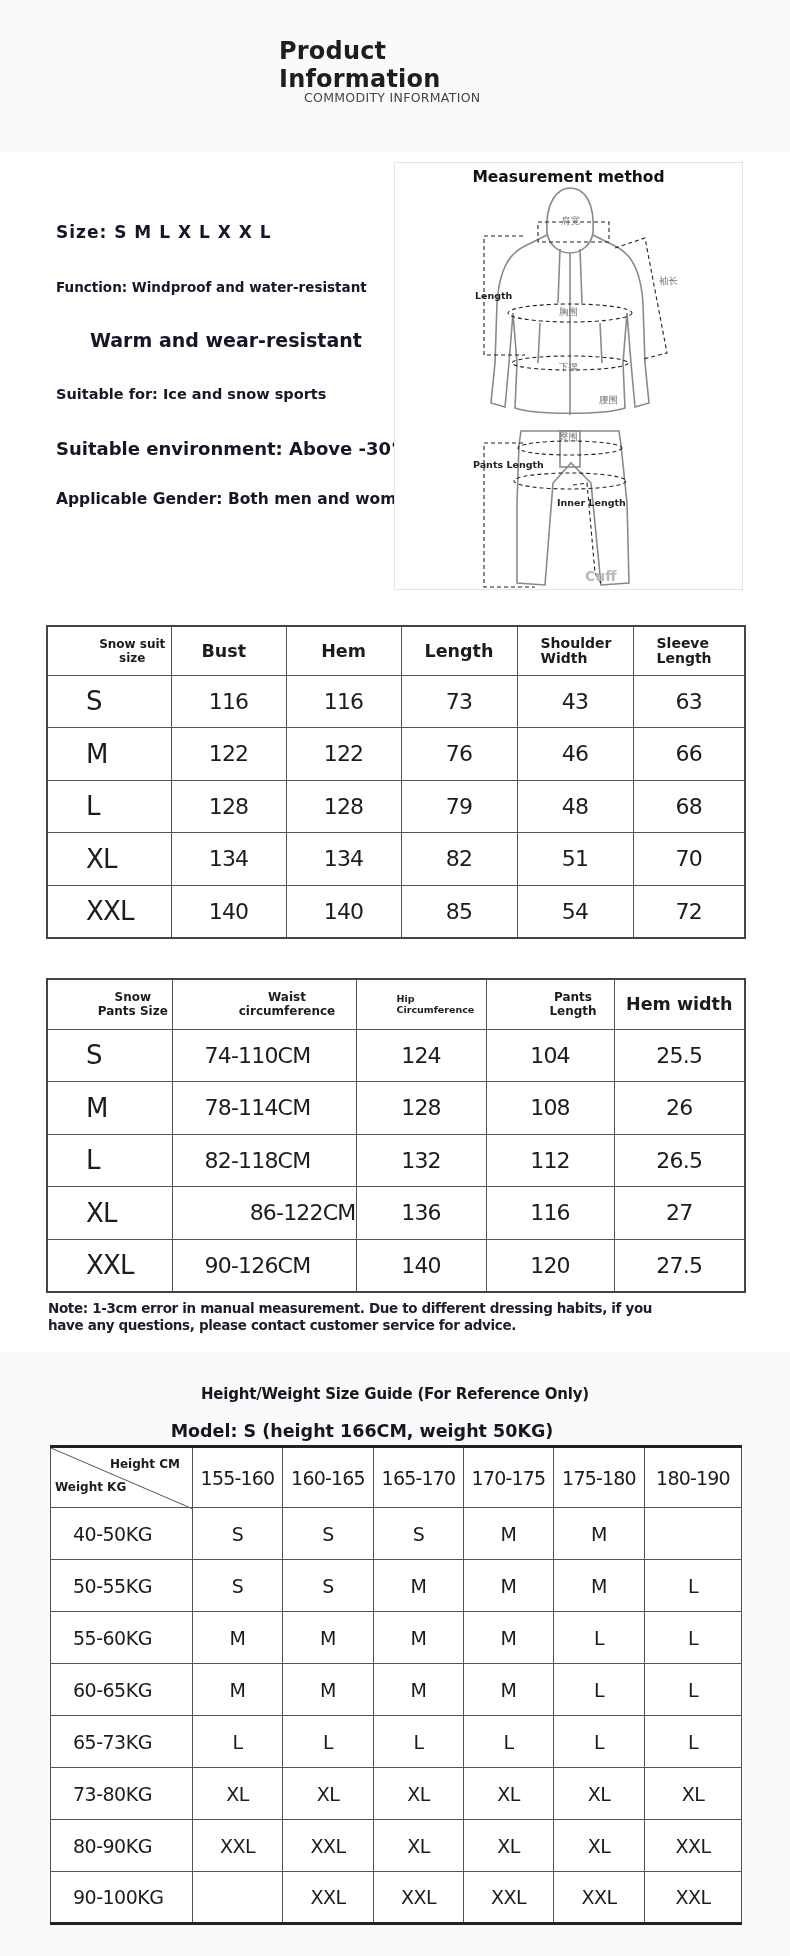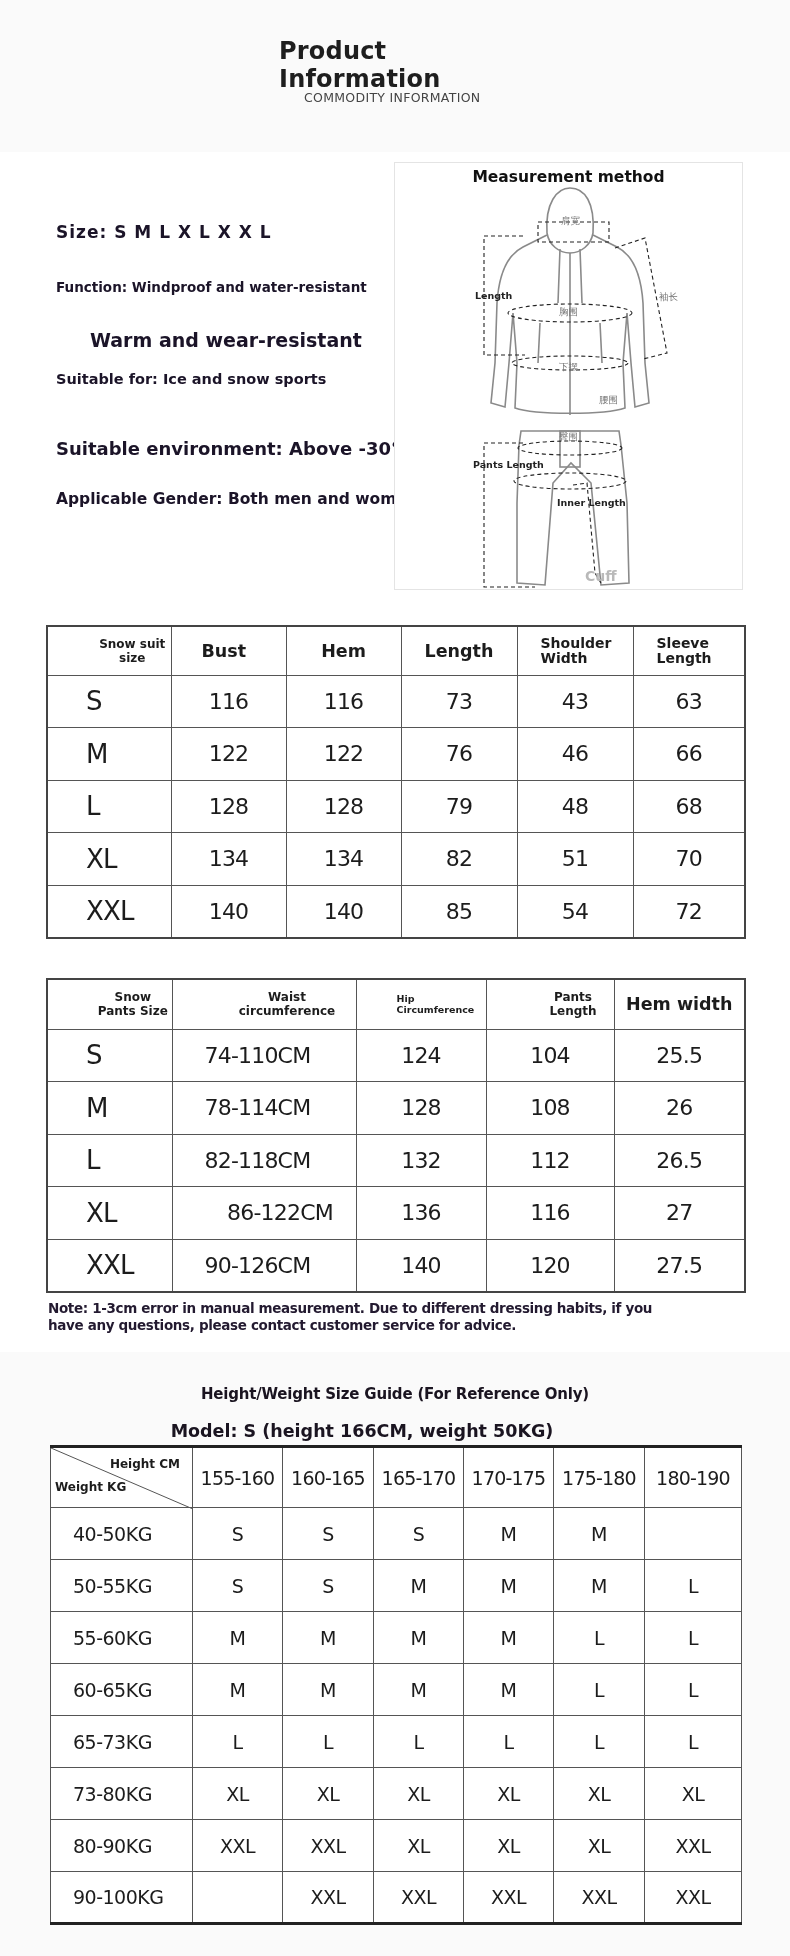--- a/index.html
+++ b/index.html
@@ -7,21 +7,21 @@
   body { position: relative; font-family: "Liberation Sans", "DejaVu Sans", sans-serif; color: #1a1420; }
 
   .header-band { position: absolute; left: 0; top: 0; width: 790px; height: 152px; background: #fafafa; }
   .title { position: absolute; left: 279px; top: 21px; font-family: "DejaVu Sans", sans-serif; font-weight: bold; font-size: 24px; line-height: 28px; color: #1e1e1e; letter-spacing: 0.2px; margin-top: 16px; }
   .subtitle { position: absolute; left: 304px; top: 90px; font-family: "DejaVu Sans", sans-serif; font-size: 12.5px; color: #444; letter-spacing: 0.3px; }
 
   .info-line { position: absolute; left: 56px; font-family: "DejaVu Sans", sans-serif; font-weight: bold; color: #1b1428; white-space: nowrap; }
   .info-size { top: 222px; font-size: 17px; letter-spacing: 1px; }
   .info-function { top: 279px; font-size: 13.5px; }
   .info-warm { top: 329px; left: 90px; font-size: 19px; }
-  .info-suitable { top: 371px; font-size: 14.5px; }
+  .info-suitable { top: 386px; font-size: 14.5px; }
   .info-env { top: 438px; font-size: 18px; }
   .info-gender { top: 490px; font-size: 15.5px; }
 
   .diagram { position: absolute; left: 394px; top: 162px; width: 349px; height: 428px; border: 1px solid #e4e4e4; background: #fff; }
   .diagram-title { position: absolute; left: 0; top: 5px; width: 100%; text-align: center; font-family: "DejaVu Sans", sans-serif; font-weight: bold; font-size: 15.5px; color: #111; }
   .diagram svg { position: absolute; left: 0; top: 0; }
   .dlabel { position: absolute; font-family: "DejaVu Sans", sans-serif; font-weight: bold; font-size: 9.5px; color: #222; white-space: nowrap; }
   .cuff { position: absolute; font-family: "DejaVu Sans", sans-serif; font-weight: bold; font-size: 14px; color: #b9b9b9; }
 
   table { position: absolute; border-collapse: collapse; table-layout: fixed; background: #fff; }
@@ -102,21 +102,21 @@
 
       <path d="M128,280 L89,280 L89,424 L140,424"></path>
 
       <path d="M178,322 L192,320 L200,410 L206,420"></path>
     </g>
   </svg>
   <div class="diagram-title">Measurement method</div>
   <div class="dlabel" style="left:80px;top:127px;">Length</div>
   <div class="dlabel" style="left:166px;top:52px;font-weight:normal;color:#777;">肩宽</div>
   <div class="dlabel" style="left:164px;top:143px;font-weight:normal;color:#777;">胸围</div>
-  <div class="dlabel" style="left:248px;top:128px;font-weight:normal;color:#777;padding-left:16px;">袖长</div>
+  <div class="dlabel" style="left:248px;top:112px;font-weight:normal;color:#777;padding-left:16px;">袖长</div>
   <div class="dlabel" style="left:164px;top:198px;font-weight:normal;color:#777;">下摆</div>
   <div class="dlabel" style="left:164px;top:231px;font-weight:normal;color:#777;margin-left:40px;">腰围</div>
   <div class="dlabel" style="left:164px;top:268px;font-weight:normal;color:#777;">臀围</div>
   <div class="dlabel" style="left:78px;top:296px;">Pants Length</div>
   <div class="dlabel" style="left:162px;top:334px;">Inner Length</div>
   <div class="cuff" style="left:190px;top:405px;">Cuff</div>
 </div>
 
 <table class="t1">
   <colgroup>
@@ -211,21 +211,21 @@
   </tr>
   <tr>
     <td class="sizecell">L</td>
     <td style="text-align:left;padding-left:32px;">82-118CM</td>
     <td>132</td>
     <td>112</td>
     <td>26.5</td>
   </tr>
   <tr>
     <td class="sizecell">XL</td>
-    <td style="text-align:center;padding-left:32px;">86-122CM</td>
+    <td style="text-align:right;padding-left:32px;">86-122CM</td>
     <td>136</td>
     <td>116</td>
     <td>27</td>
   </tr>
   <tr>
     <td class="sizecell">XXL</td>
     <td style="text-align:left;padding-left:32px;">90-126CM</td>
     <td>140</td>
     <td>120</td>
     <td>27.5</td>

